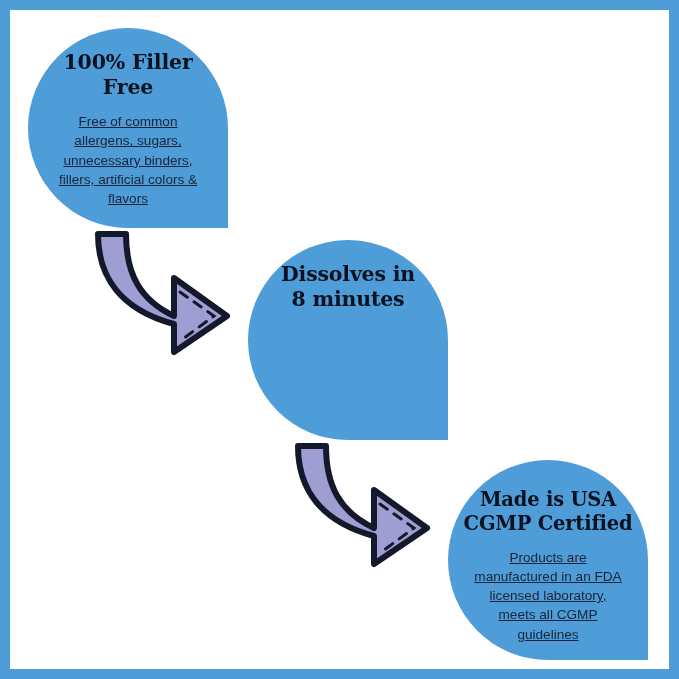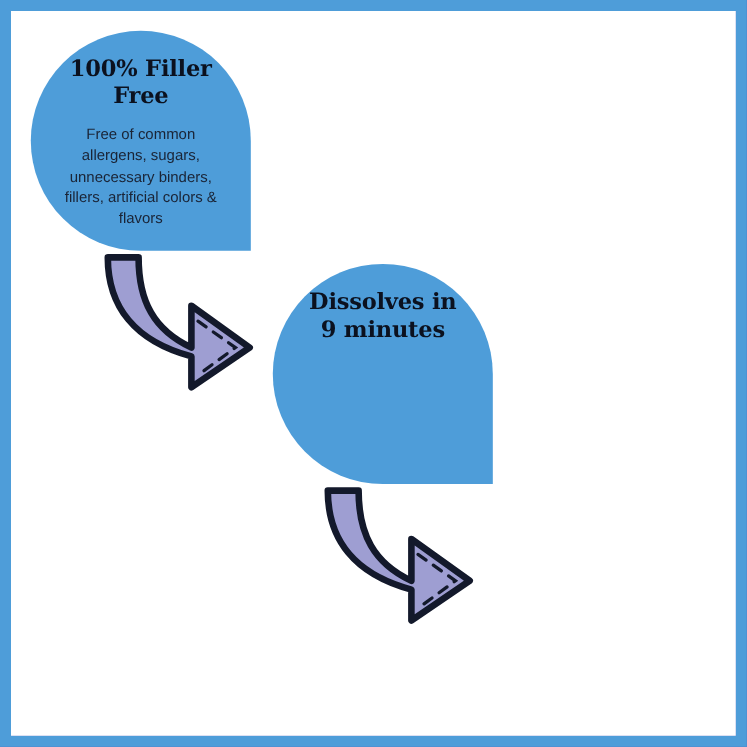--- a/index.html
+++ b/index.html
@@ -4,21 +4,21 @@
 <style>
   html, body {
     margin: 0;
     padding: 0;
     background: #ffffff;
   }
   #stage {
     position: relative;
     width: 679px;
     height: 679px;
-    background: #4c1d95;
+    background: #fca5a5;
     overflow: hidden;
     font-family: "Liberation Sans", sans-serif;
   }
 
   
   #frame {
     position: absolute;
     left: 0; top: 0;
     width: 679px; height: 679px;
     box-sizing: border-box;
@@ -64,20 +64,21 @@
     margin: 0 0 4px 0;
     white-space: pre-line;
   }
   .bubble-body {
     font-family: "Liberation Sans", sans-serif;
     font-size: 13.6px;
     line-height: 1.42;
     color: #1a2436;
     margin: 12px;
     white-space: pre-line;
+    text-decoration: underline;
   }
 
   
   #bubble-1 { left: 28px;  top: 28px;  padding-top: 22px; }
   #bubble-1 .bubble-inner { width: 172px; }
   #bubble-2 { left: 248px; top: 240px; padding-top: 22px; }
   #bubble-2 .bubble-inner { width: 180px; }
   #bubble-3 { left: 448px; top: 460px; padding-top: 28px; }
   #bubble-3 .bubble-inner { width: 186px; }
   #bubble-3 .bubble-title { font-size: 19.5px; }
@@ -123,35 +124,46 @@
                C 34,82 10,50 10,6
                Z" fill="#9e9ed2" stroke="#13192b" stroke-width="6" stroke-linejoin="round" stroke-linecap="round"></path>
 
       <path d="M 92,64 L 126,88 L 92,113" fill="none" stroke="#13192b" stroke-width="3" stroke-dasharray="9 8" stroke-linecap="round"></path>
     </svg>
   </div>
 
   <div class="bubble" id="bubble-2">
     <div class="bubble-inner">
       <p class="bubble-title">Dissolves in
-9 minutes</p>
+8 minutes</p>
     </div>
   </div>
 
   <div class="arrow" id="arrow-2">
     <svg width="146" height="128" viewBox="0 0 146 128" xmlns="http://www.w3.org/2000/svg">
       <path d="M 10,6
                L 38,6
                C 38,46 52,72 86,88
                L 86,88
                L 86,50
                L 139,88
                L 86,124
                L 86,96
                C 34,82 10,50 10,6
                Z" fill="#9e9ed2" stroke="#13192b" stroke-width="6" stroke-linejoin="round" stroke-linecap="round"></path>
       <path d="M 92,64 L 126,88 L 92,113" fill="none" stroke="#13192b" stroke-width="3" stroke-dasharray="9 8" stroke-linecap="round"></path>
     </svg>
   </div>
 
+  <div class="bubble" id="bubble-3">
+    <div class="bubble-inner">
+      <p class="bubble-title">Made is USA
+CGMP Certified</p>
+      <p class="bubble-body">Products are
+manufactured in an FDA
+licensed laboratory,
+meets all CGMP
+guidelines</p>
+    </div>
+  </div>
 
   <div id="frame"></div>
 </div>
 
 </body></html>

